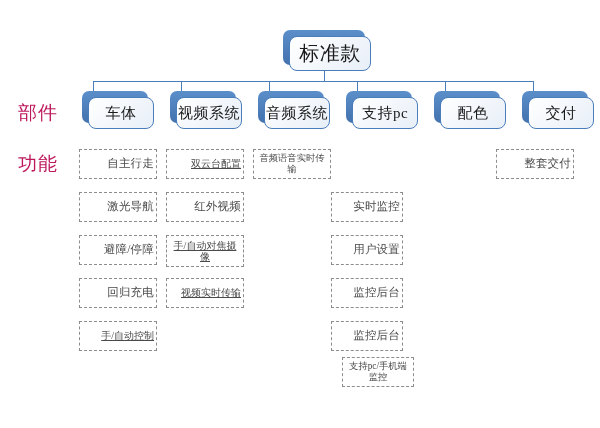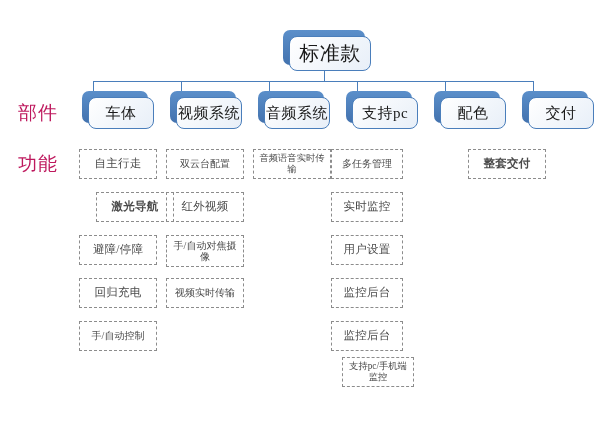--- a/index.html
+++ b/index.html
@@ -79,31 +79,31 @@
   .conn.v { width: 1.4px; }
 
   
   .func {
     position: absolute;
     box-sizing: border-box;
     border: 1.3px dashed #8c8c8c;
     background: transparent;
     display: flex;
     align-items: center;
-    justify-content: center;
+    justify-content: flex-end;
     text-align: center;
     padding: 0 2px;
   }
   .func span {
     color: #4a4a4a;
     font-size: 11.5px;
     line-height: 1.15;
     letter-spacing: 0.2px;
   }
-  .func.small span { font-size: 10px; letter-spacing: 0; }
+  .func.small span { font-size: 10px; letter-spacing: 0; text-decoration: underline; }
   .func.tiny  span { font-size: 9.3px; letter-spacing: 0; }
 </style>
 </head>
 <body>
 
 <div id="canvas">
 
   <div class="row-label" style="left:18px; top:103px;">部件</div>
   <div class="row-label" style="left:18px; top:154px;">功能</div>
 
@@ -162,21 +162,21 @@
   <div class="node" style="left:522px; top:91px; width:66px; height:32px;">
     <div class="backplate"></div>
     <div class="face">
       <span>交付</span>
     </div>
   </div>
 
   <div class="func" style="left:79px; top:149px; width:78px; height:30px;">
     <span>自主行走</span>
   </div>
-  <div class="func" style="left:96px; top:192px; width:78px; height:30px;font-weight:bold;">
+  <div class="func" style="left:79px; top:192px; width:78px; height:30px;">
     <span>激光导航</span>
   </div>
   <div class="func" style="left:79px; top:235px; width:78px; height:30px;">
     <span>避障/停障</span>
   </div>
   <div class="func" style="left:79px; top:278px; width:78px; height:30px;">
     <span>回归充电</span>
   </div>
   <div class="func small" style="left:79px; top:321px; width:78px; height:30px;">
     <span>手/自动控制</span>
@@ -192,37 +192,34 @@
     <span>手/自动对焦摄像</span>
   </div>
   <div class="func small" style="left:166px; top:278px; width:78px; height:30px;">
     <span>视频实时传输</span>
   </div>
 
   <div class="func tiny" style="left:253px; top:149px; width:78px; height:30px;">
     <span>音频语音实时传输</span>
   </div>
 
-  <div class="func small" style="left:331px; top:149px; width:72px; height:30px;">
-    <span>多任务管理</span>
-  </div>
   <div class="func" style="left:331px; top:192px; width:72px; height:30px;">
     <span>实时监控</span>
   </div>
   <div class="func" style="left:331px; top:235px; width:72px; height:30px;">
     <span>用户设置</span>
   </div>
   <div class="func" style="left:331px; top:278px; width:72px; height:30px;">
     <span>监控后台</span>
   </div>
   <div class="func" style="left:331px; top:321px; width:72px; height:30px;">
     <span>监控后台</span>
   </div>
   <div class="func tiny" style="left:331px; top:357px; width:72px; height:30px;margin-left:11px;">
     <span>支持pc/手机端监控</span>
   </div>
 
 
-  <div class="func" style="left:468px; top:149px; width:78px; height:30px;font-weight:bold;">
+  <div class="func" style="left:496px; top:149px; width:78px; height:30px;">
     <span>整套交付</span>
   </div>
 
 </div>
 
 </body></html>

